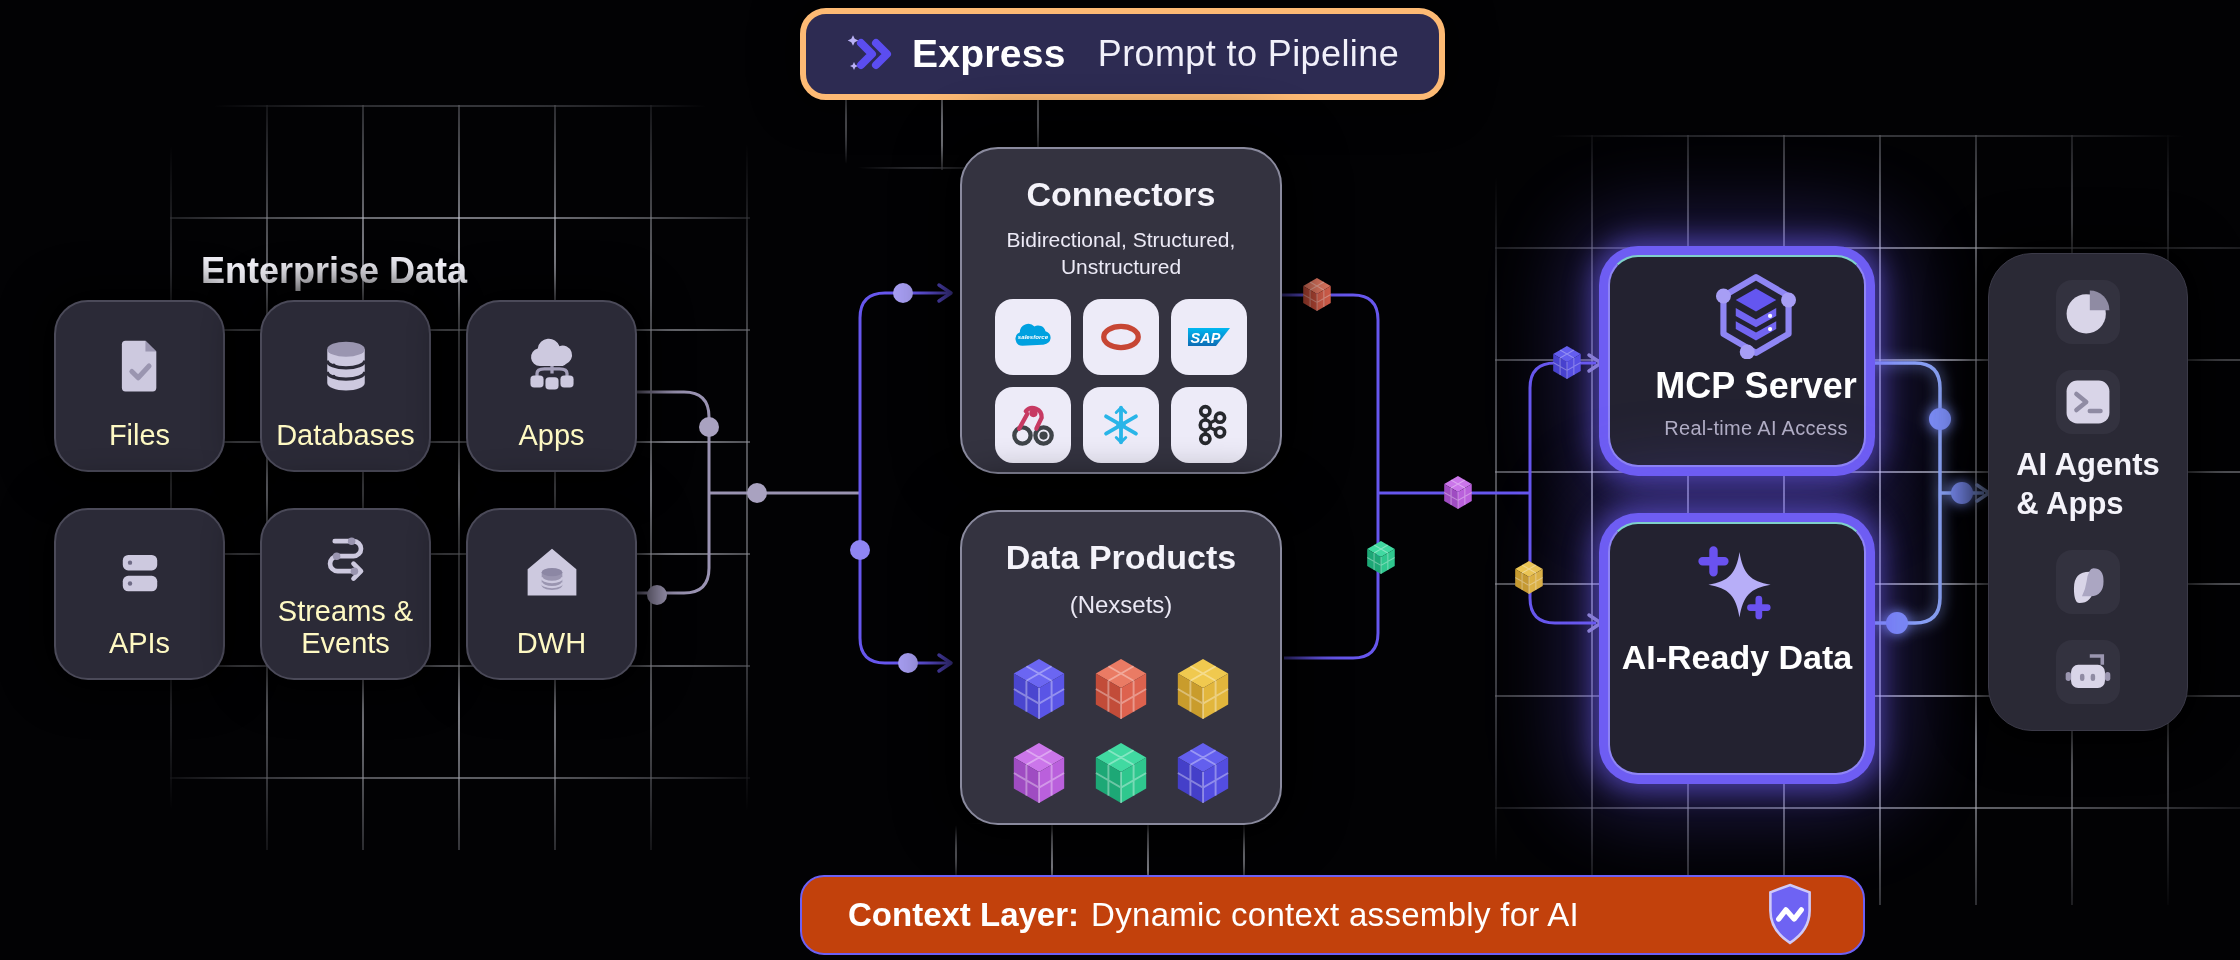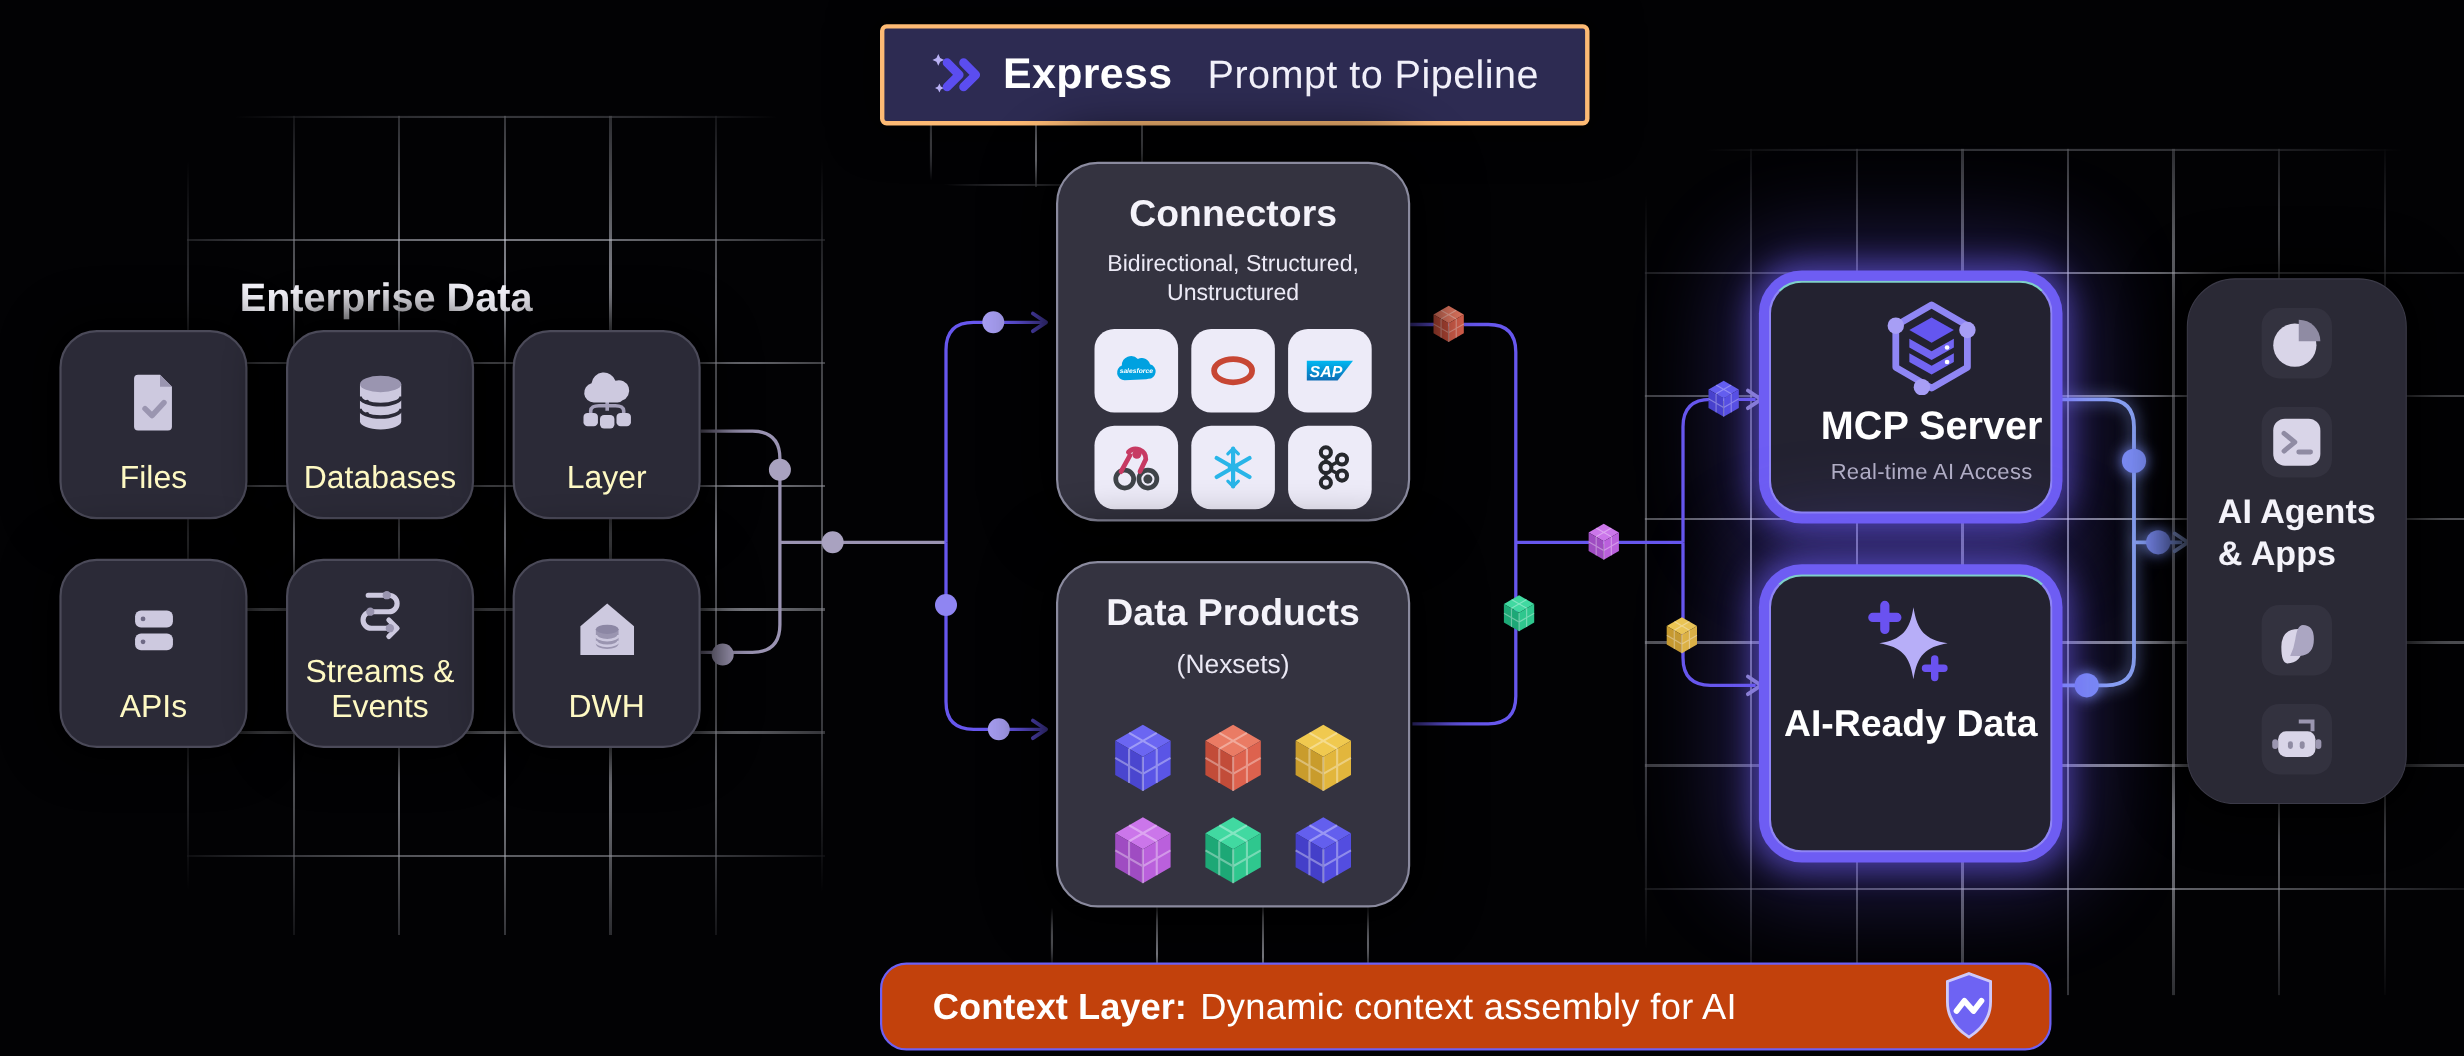--- a/index.html
+++ b/index.html
@@ -11,27 +11,27 @@
       repeating-linear-gradient(to right, rgba(238,240,252,.55) 0 2px, transparent 2px 96px),
       repeating-linear-gradient(to bottom, rgba(238,240,252,.55) 0 2px, transparent 2px 112px);
     -webkit-mask-image:radial-gradient(ellipse 72% 62% at 50% 50%, #000 50%, transparent 100%);
             mask-image:radial-gradient(ellipse 72% 62% at 50% 50%, #000 50%, transparent 100%);
     z-index:1;}
   
   svg.overlay{position:absolute;left:0;top:0;z-index:2;pointer-events:none;}
   
   .panelbox{position:absolute;z-index:3;box-sizing:border-box;}
   
-  #top-banner{left:800px;top:22px;width:645px;height:92px;border-radius:6px;
-    background:#2d2b52;border:4px solid #fdba74;display:flex;align-items:center;justify-content:center;gap:14px;
+  #top-banner{left:800px;top:8px;width:645px;height:92px;border-radius:26px;
+    background:#2d2b52;border:6px solid #fdba74;display:flex;align-items:center;justify-content:center;gap:14px;
     box-shadow:0 0 40px 6px rgba(0,0,0,.8);}
   #top-banner .brand{font-size:39px;font-weight:700;color:#fff;letter-spacing:.3px;}
   #top-banner .subtitle{font-size:36px;font-weight:400;color:#f1f0fa;margin-left:18px;letter-spacing:.4px;}
   
-  #enterprise-title{position:absolute;left:161px;top:250px;width:380px;text-align:center;
+  #enterprise-title{position:absolute;left:144px;top:250px;width:380px;text-align:center;
     font-size:36px;font-weight:700;z-index:3;}
   #enterprise-grid{position:absolute;left:54px;top:300px;display:grid;z-index:3;
     grid-template-columns:repeat(3,171px);grid-auto-rows:172px;gap:36px 35px;}
   .ecard{background:#2b2a37;border:2px solid #4b4a59;border-radius:34px;box-sizing:border-box;
     display:flex;flex-direction:column;align-items:center;justify-content:flex-end;padding-bottom:18px;
     box-shadow:0 0 38px 14px rgba(0,0,0,.9);}
   .ecard-icon{flex:1;display:flex;align-items:center;justify-content:center;padding-top:10px;}
   .ecard-label{font-size:29px;font-weight:500;color:#fef9c3;text-align:center;line-height:1.1;}
   
   .midbox{left:960px;width:322px;background:#343340;border:2px solid #8a8a9e;border-radius:38px;
@@ -210,21 +210,21 @@
       <div class="ecard">
         <div class="ecard-icon">
           <svg width="62" height="60" viewBox="0 0 64 64">
             <path d="M32 28v12M16 44v-4c0-3 3-5 8-5h8M48 44v-4c0-3-3-5-8-5h-8" stroke="#a49fba" stroke-width="3.5" fill="none"></path>
             <path d="M19 32a9.5 9.5 0 0 1-2.2-18.7A12 12 0 0 1 40 10.8 10 10 0 0 1 46.5 30c-1 .9-2.6 2-4.5 2Z" fill="#cdc9df"></path>
             <rect x="9" y="42" width="14" height="13" rx="4" fill="#cdc9df"></rect>
             <rect x="25" y="44" width="14" height="13" rx="4" fill="#cdc9df"></rect>
             <rect x="41" y="42" width="14" height="13" rx="4" fill="#cdc9df"></rect>
           </svg>
         </div>
-        <div class="ecard-label">Layer</div>
+        <div class="ecard-label">Apps</div>
       </div>
       <div class="ecard">
         <div class="ecard-icon">
           <svg width="58" height="58" viewBox="0 0 64 64">
             <rect x="13" y="11" width="38" height="17" rx="6" fill="#cdc9df"></rect>
             <rect x="13" y="34" width="38" height="17" rx="6" fill="#cdc9df"></rect>
             <circle cx="21" cy="19.5" r="2.4" fill="#6e6a85"></circle>
             <circle cx="21" cy="42.5" r="2.4" fill="#6e6a85"></circle>
           </svg>
         </div>

